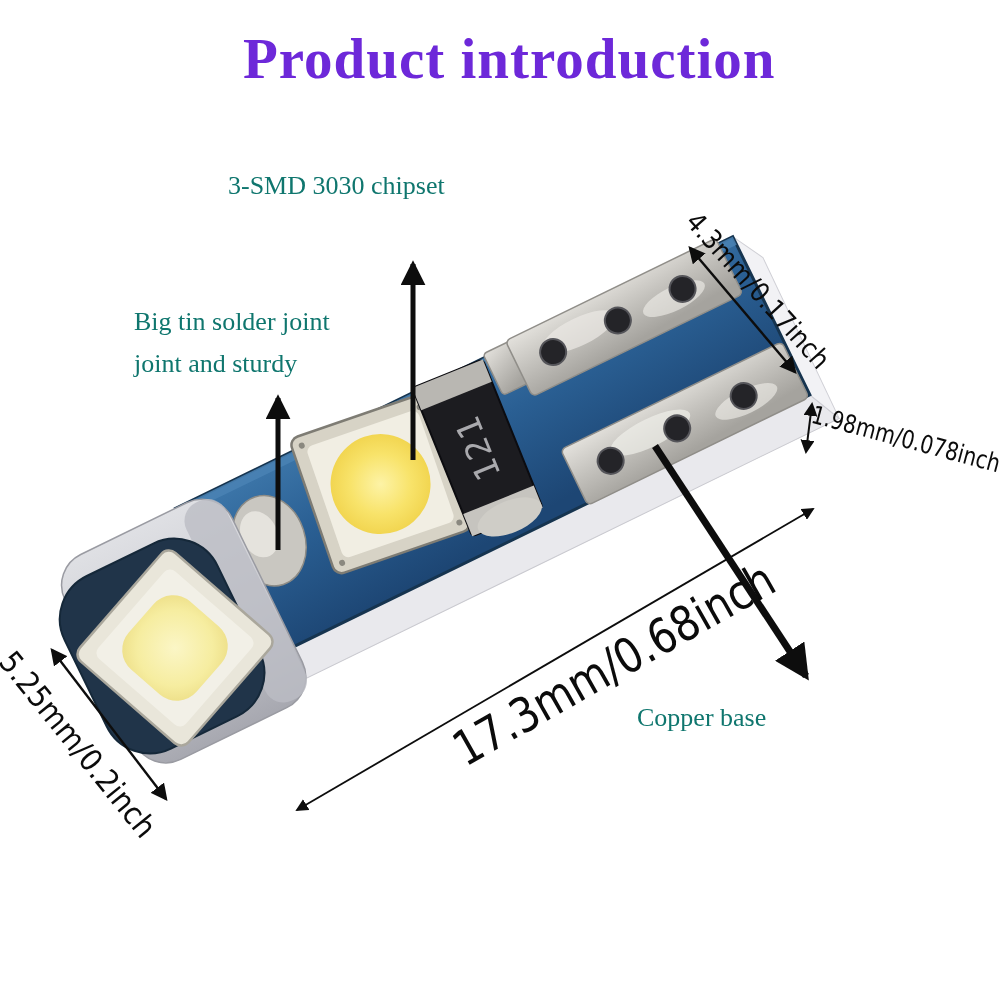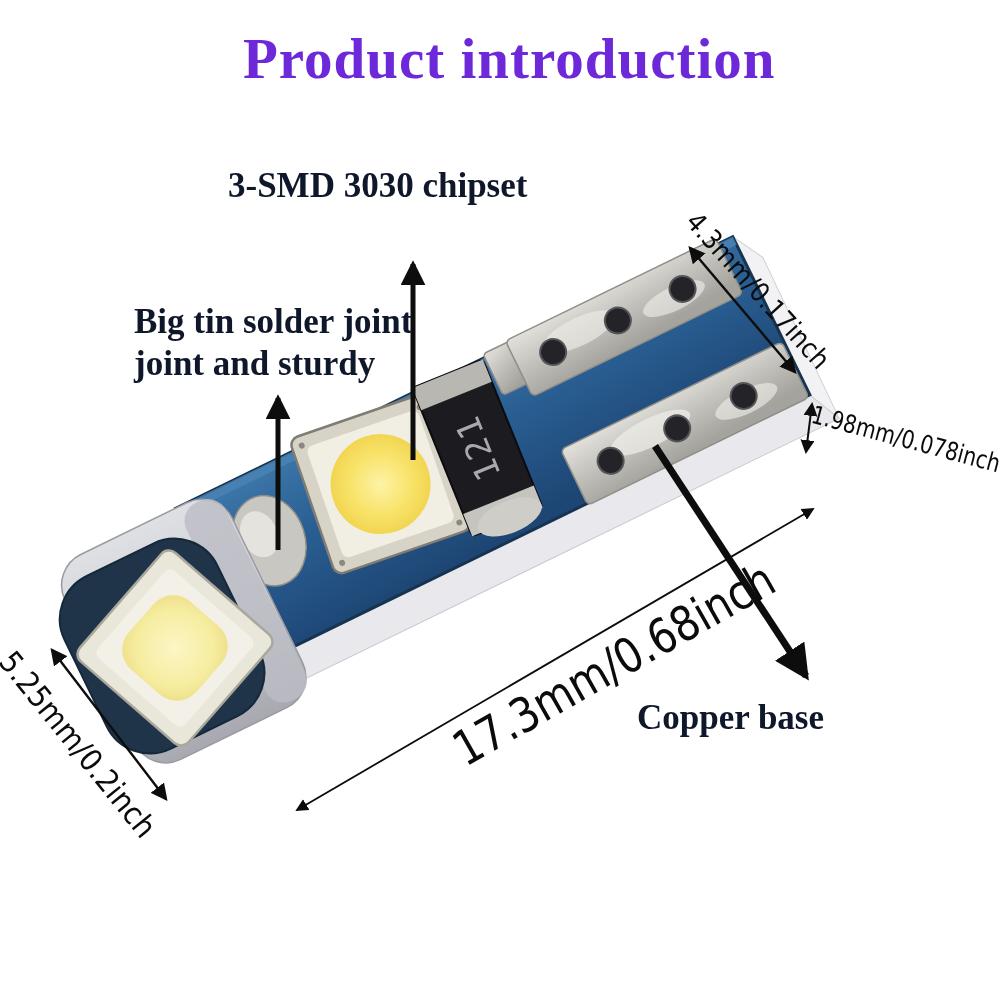--- a/index.html
+++ b/index.html
@@ -8,21 +8,21 @@
     background:#ffffff;
     font-family:"Liberation Serif","DejaVu Serif",serif;
   }
   .abs{position:absolute;}
   .title{
     left:243px;top:26px;
     font-size:57px;font-weight:700;color:#6d28d9;letter-spacing:1px;
     white-space:nowrap;
   }
   .callout{
-    font-weight:700;color:#0f172a;font-size:35px;white-space:nowrap;
+    font-weight:400;color:#0f766e;font-size:26px;white-space:nowrap;
   }
   .callout div{white-space:nowrap;}
   .co-chipset{left:228px;top:164px;line-height:43px;}
   .co-solder{left:134px;top:301px;line-height:42px;}
   .co-copper{left:637px;top:694px;line-height:48px;}
   .dim{
     font-family:"DejaVu Sans","Liberation Sans",sans-serif;
     color:#0b0b0b;white-space:nowrap;transform-origin:0 0;
   }
   .dim-base{left:703px;top:206px;font-size:27px;transform:rotate(48deg) scaleX(0.9);}

